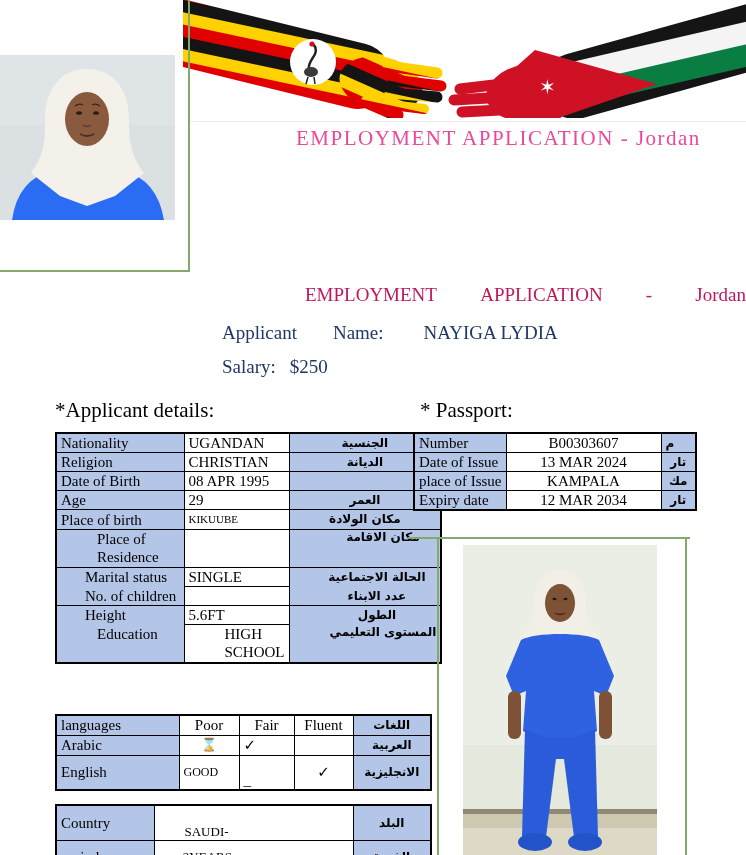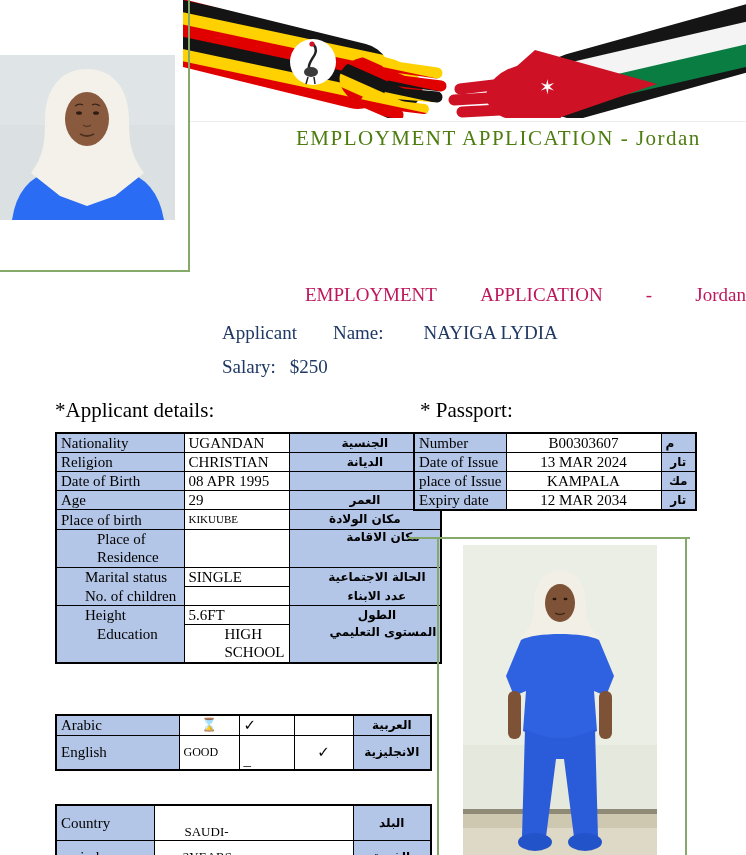--- a/index.html
+++ b/index.html
@@ -8,21 +8,21 @@
     width:746px; height:855px; position:relative; overflow:hidden;
     background:#ffffff; font-family:"Liberation Serif", serif; color:#000;
   }
   .abs { position:absolute; }
 
   
   .banner { left:183px; top:0; width:563px; height:118px; }
   .divider { left:188px; top:121px; width:558px; height:1px; background:#ededed; }
   .watermark {
     left:296px; top:126px; font-size:21px; letter-spacing:1.5px;
-    color:#4d7c0f; white-space:nowrap;
+    color:#ec4899; white-space:nowrap;
   }
 
   
   .frame1 { left:-10px; top:-10px; width:200px; height:282px; border:2px solid #84a96a; background:transparent; }
   .photo1 { left:0; top:55px; width:175px; height:165px; }
   .hline537 { left:408px; top:537px; width:282px; height:2px; background:#84a96a; }
   .frame2 { left:437px; top:539px; width:250px; height:320px; border-left:2px solid #84a96a; border-right:2px solid #84a96a; }
   .photo2 { left:463px; top:545px; width:194px; height:310px; }
 
   
@@ -265,20 +265,27 @@
 
 <table id="langTable" class="tbl">
   <colgroup>
       <col style="width:123px">
       <col style="width:60px">
       <col style="width:55px">
       <col style="width:59px">
       <col style="width:78px">
     </colgroup>
   <tbody>
+      <tr class="h20">
+    <td class="lbl">languages</td>
+    <td class="val cen">Poor</td>
+    <td class="val cen">Fair</td>
+    <td class="val cen">Fluent</td>
+    <td class="ar">اللغات</td>
+  </tr>
   <tr class="h20">
     <td class="lbl">Arabic</td>
     <td class="val cen glyph sm13">⌛</td>
     <td class="val glyph">✓</td>
     <td class="val"></td>
     <td class="ar">العربية</td>
   </tr>
   <tr class="h21">
     <td class="lbl">English</td>
     <td class="val sm12">GOOD</td>

